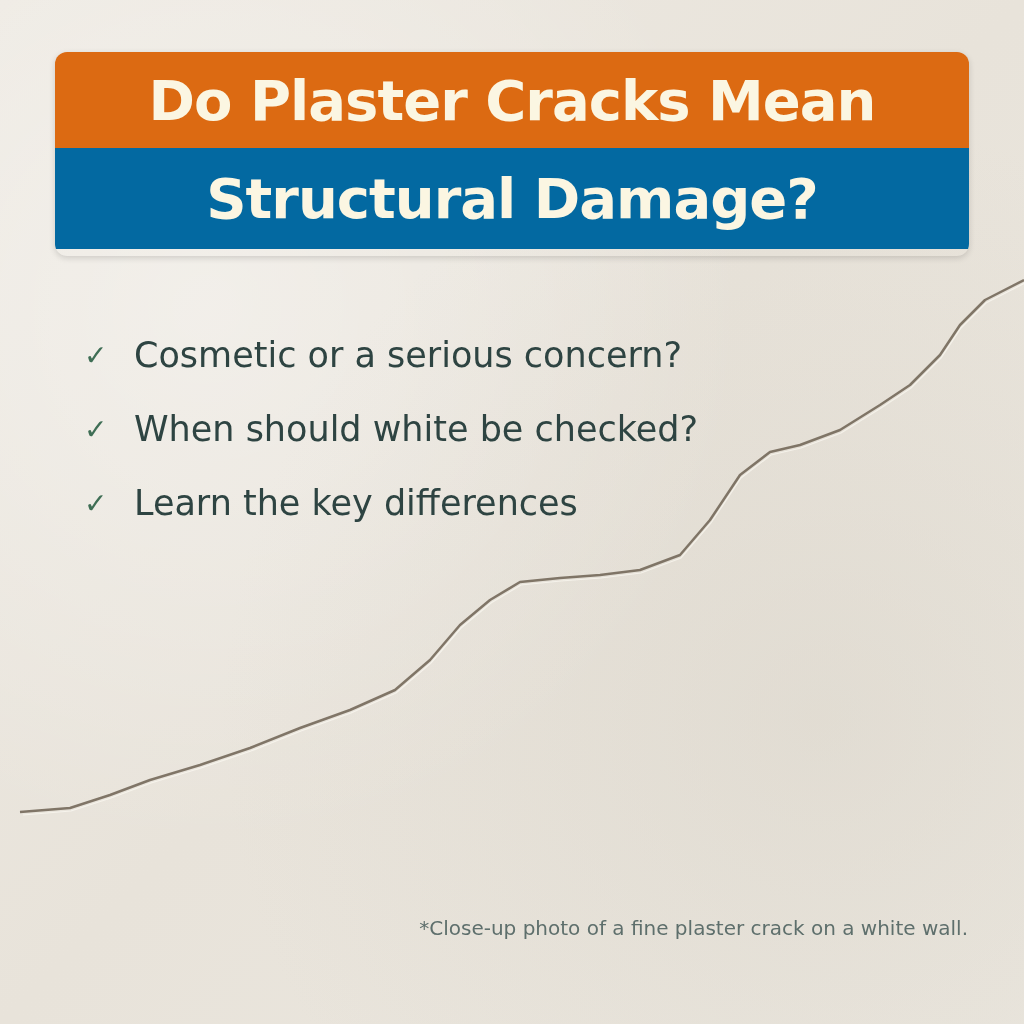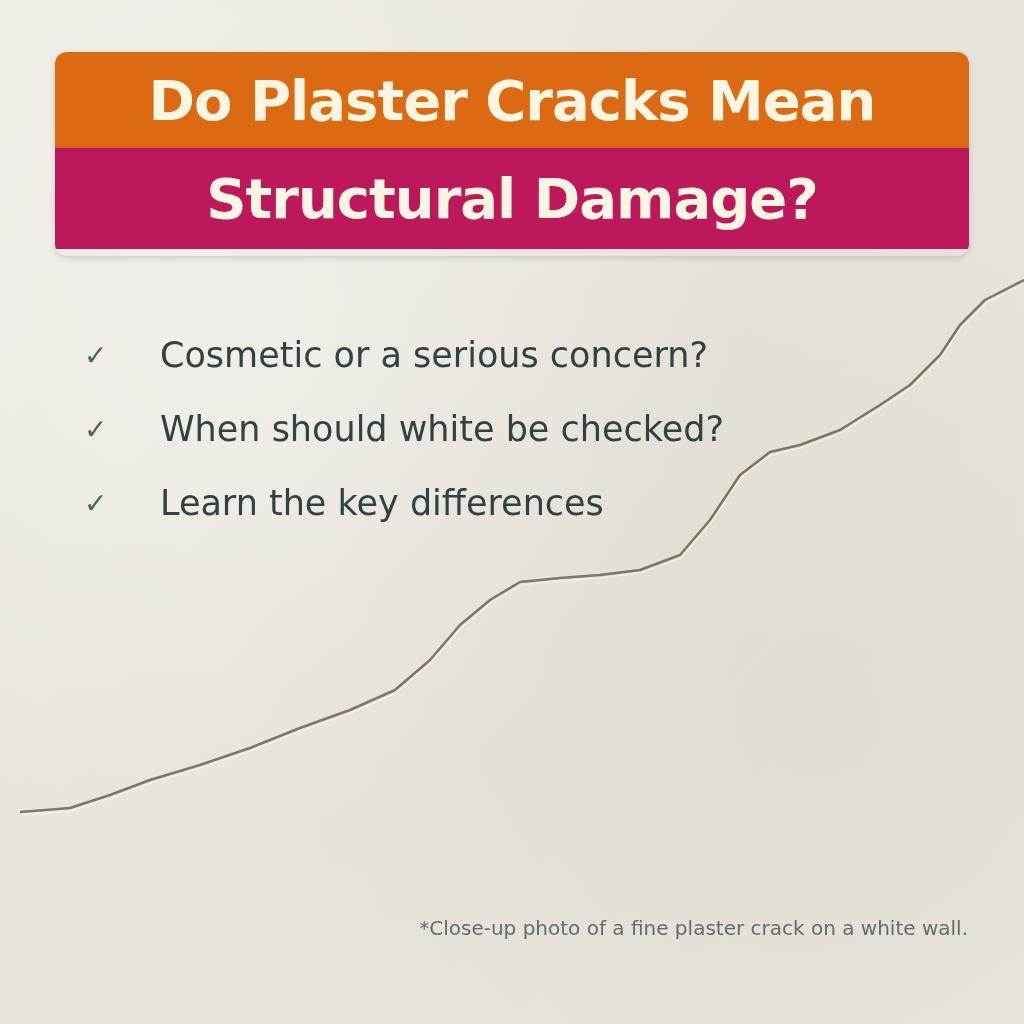--- a/index.html
+++ b/index.html
@@ -15,36 +15,36 @@
     .title-card {
       position: absolute; left: 55px; top: 52px; width: 914px; height: 204px;
       border-radius: 12px; overflow: hidden;
       box-shadow: 0 2px 6px rgba(0,0,0,0.15);
     }
     .title-top {
       height: 96px; background: #dc6a12;
       display: flex; align-items: center; justify-content: center;
     }
     .title-bottom {
-      height: 101px; background: #be185d;
+      height: 101px; background: #0369a1;
       display: flex; align-items: center; justify-content: center;
     }
     .title-line {
       color: #fbf6e2; font-family: "DejaVu Sans", sans-serif;
       font-weight: bold; font-size: 56px; letter-spacing: -1px;
     }
     .bullets { position: absolute; left: 84px; top: 318px; }
     .bullet {
       display: flex; align-items: center; height: 74px;
     }
     .check {
       width: 34px; color: #3f6e55; font-size: 28px; margin-right: 16px;
     }
     .bullet-text {
-      color: #2e4442; font-size: 35px; font-family: "DejaVu Sans", sans-serif; margin-left: 26px;
+      color: #2e4442; font-size: 35px; font-family: "DejaVu Sans", sans-serif;
     }
     .crack { position: absolute; left: 0; top: 0; }
     .caption {
       position: absolute; right: 56px; top: 916px;
       color: #5e6f6c; font-size: 20px; font-family: "DejaVu Sans", sans-serif;
     }
   </style>
 </head>
 <body>
 

